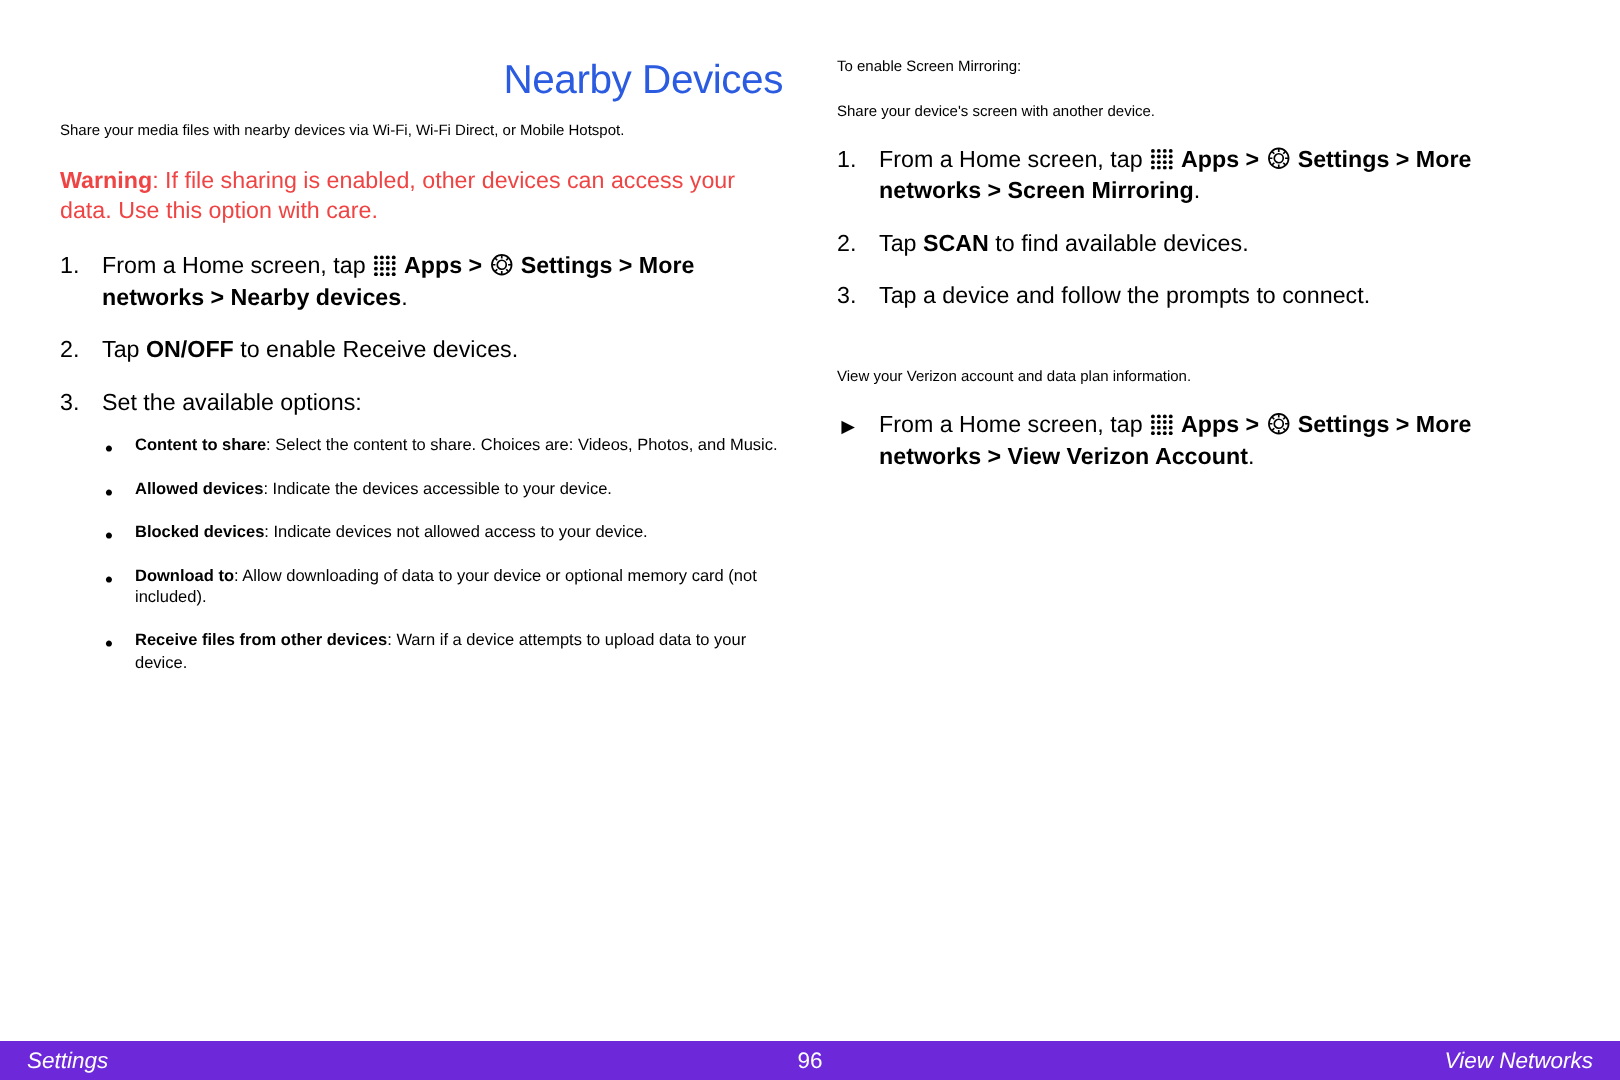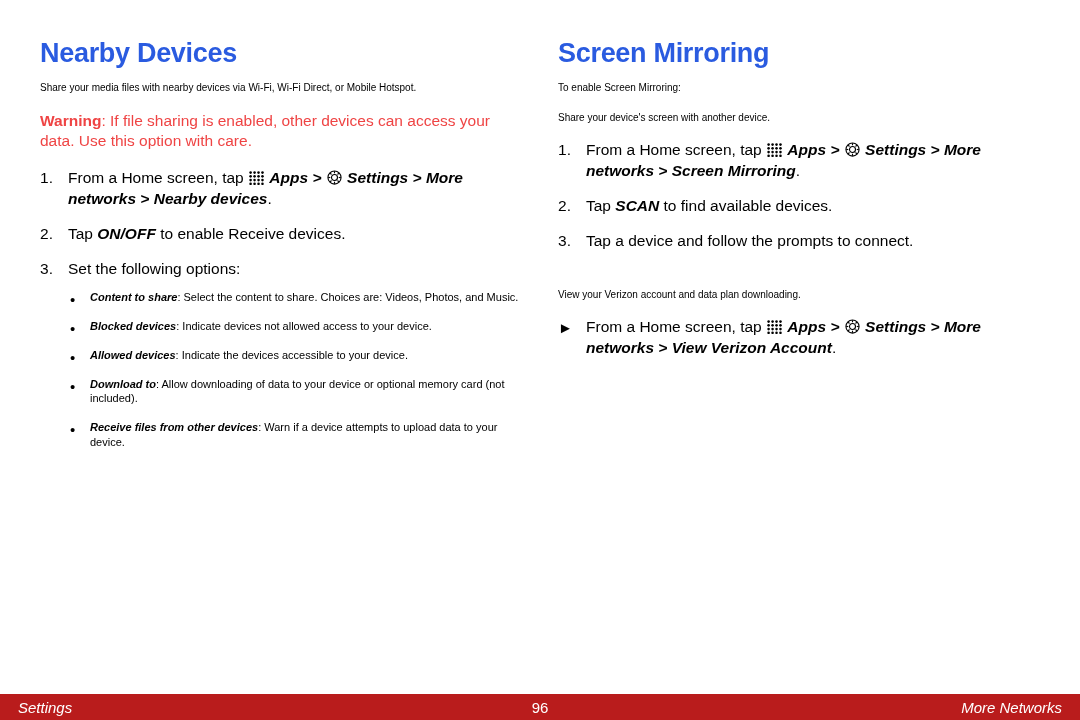--- a/index.html
+++ b/index.html
@@ -19,23 +19,24 @@
       display: flex;
       gap: 36px;
       height: 680px;
     }
     .col {
       flex: 1;
     }
     h2 {
       color: #2a5be0;
       font-size: 27px;
-      font-weight: 700;
+      font-weight: 400;
       margin-bottom: 12px;
       letter-spacing: -0.3px;
+      text-align: right;
     }
     .intro {
       font-size: 10px;
       line-height: 1.35;
       margin-bottom: 16px;
       color: #000;
     }
     .warning {
       color: #ef4444;
       font-size: 15.5px;
@@ -89,32 +90,31 @@
       line-height: 1.35;
     }
     .arrow-item .arrow-marker {
       position: absolute;
       left: 0;
       top: 1px;
       font-size: 15px;
     }
     .b {
       font-weight: bold;
-      font-style: italic;
     }
     .section2 {
       margin-top: 36px;
     }
     .footer {
       position: absolute;
       bottom: 0;
       left: 0;
       right: 0;
       height: 26px;
-      background: #b91c1c;
+      background: #6d28d9;
       display: flex;
       align-items: center;
       justify-content: space-between;
       padding: 0 18px;
       color: #fff;
       font-size: 15px;
       font-style: italic;
     }
     .footer .center {
       position: absolute;
@@ -188,34 +188,33 @@
                 <line x1="3.3" y1="12.7" x2="4.8" y2="11.2"></line>
                 <line x1="11.2" y1="4.8" x2="12.7" y2="3.3"></line>
               </g>
             </svg></span>
         <span class="b">Settings &gt; More networks &gt; Nearby devices</span><span>.</span>
       </li>
       <li>
         <span>Tap </span><span class="b">ON/OFF</span><span> to enable Receive devices.</span>
       </li>
       <li>
-        <span>Set the following options:</span>
+        <span>Set the available options:</span>
         <ul class="bullets">
           <li><span class="b">Content to share</span><span>: Select the content to share. Choices are: Videos, Photos, and Music.</span></li>
+          <li><span class="b">Allowed devices</span><span>: Indicate the devices accessible to your device.</span></li>
           <li><span class="b">Blocked devices</span><span>: Indicate devices not allowed access to your device.</span></li>
-          <li><span class="b">Allowed devices</span><span>: Indicate the devices accessible to your device.</span></li>
           <li><span class="b">Download to</span><span>: Allow downloading of data to your device or optional memory card (not included).</span></li>
           <li><span class="b">Receive files from other devices</span><span>: Warn if a device attempts to upload data to your device.</span></li>
         </ul>
       </li>
     </ol>
   </div>
 
   <div class="col">
-    <h2>Screen Mirroring</h2>
     <p class="intro">To enable Screen Mirroring:</p>
     <p class="intro">Share your device's screen with another device.</p>
     <ol>
       <li>
         <span>From a Home screen, tap </span><span class="icon-grid"><svg viewBox="0 0 14 13">
               <g fill="#000">
                 <circle cx="1.5" cy="1.5" r="1.2"></circle>
                 <circle cx="5.2" cy="1.5" r="1.2"></circle>
                 <circle cx="8.9" cy="1.5" r="1.2"></circle>
                 <circle cx="12.6" cy="1.5" r="1.2"></circle>
@@ -249,21 +248,21 @@
             </svg></span>
         <span class="b">Settings &gt; More networks &gt; Screen Mirroring</span><span>.</span>
       </li>
       <li>
         <span>Tap </span><span class="b">SCAN</span><span> to find available devices.</span>
       </li>
       <li>Tap a device and follow the prompts to connect.</li>
     </ol>
 
     <div class="section2">
-      <p class="intro">View your Verizon account and data plan downloading.</p>
+      <p class="intro">View your Verizon account and data plan information.</p>
       <div class="arrow-item">
         <span class="arrow-marker">►</span>
         <span>From a Home screen, tap </span><span class="icon-grid"><svg viewBox="0 0 14 13">
               <g fill="#000">
                 <circle cx="1.5" cy="1.5" r="1.2"></circle>
                 <circle cx="5.2" cy="1.5" r="1.2"></circle>
                 <circle cx="8.9" cy="1.5" r="1.2"></circle>
                 <circle cx="12.6" cy="1.5" r="1.2"></circle>
                 <circle cx="1.5" cy="5" r="1.2"></circle>
                 <circle cx="5.2" cy="5" r="1.2"></circle>
@@ -295,14 +294,14 @@
             </svg></span>
         <span class="b">Settings &gt; More networks &gt; View Verizon Account</span><span>.</span>
       </div>
     </div>
   </div>
 </div>
 
 <div class="footer">
   <span>Settings</span>
   <span class="center">96</span>
-  <span>More Networks</span>
+  <span>View Networks</span>
 </div>
 
 </body></html>

